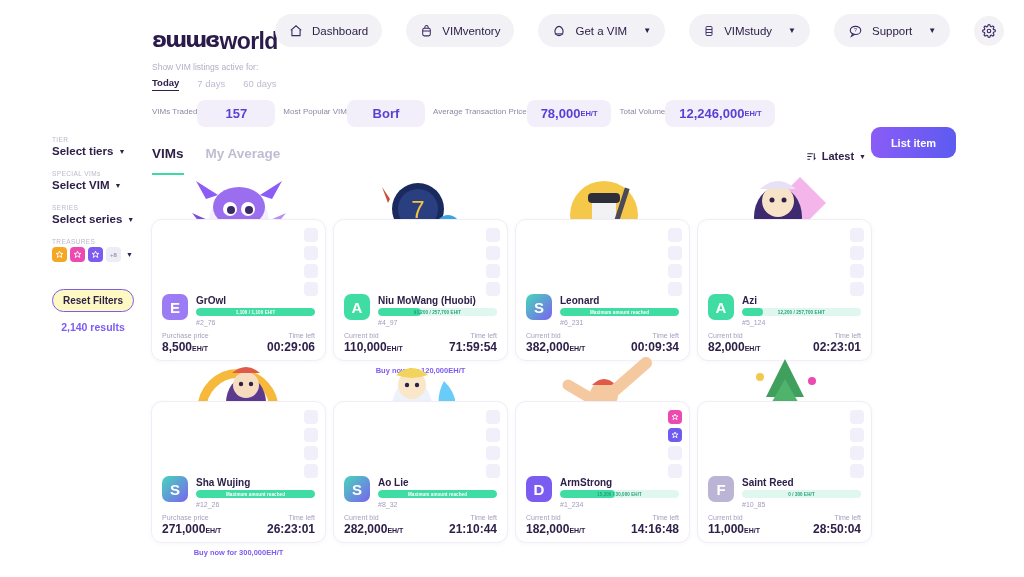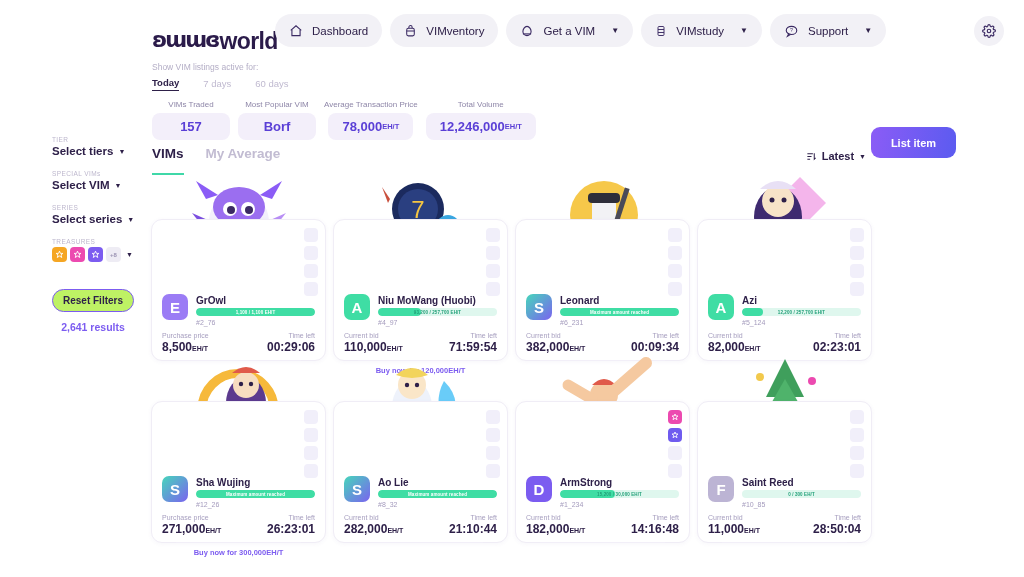--- a/index.html
+++ b/index.html
@@ -27,21 +27,21 @@
     font-size: 23px; font-weight: bold; color: #2b1b4a;
     letter-spacing: -0.6px; display: flex; align-items: flex-start;
   }
   .logo-mark {
     font-family: "DejaVu Sans", sans-serif;
     font-size: 21px; font-weight: bold; color: #2b1b4a;
     letter-spacing: -2px; margin-right: 1px;
   }
   .navgroup {
     position: absolute; left: 275px; top: 14px;
-    display: flex; gap: 8px; align-items: center;
+    display: flex; gap: 24px; align-items: center;
   }
   .navitem {
     display: flex; align-items: center; gap: 9px;
     height: 33px; padding: 0 14px;
     background: #f2f1f6; border-radius: 17px;
     font-size: 11.5px; color: #2e2049; white-space: nowrap;
     cursor: pointer;
   }
   .navitem .ico { display: flex; align-items: center; }
   .navitem .caret {
@@ -50,30 +50,30 @@
   .gear {
     position: absolute; right: 20px; top: 16px;
     width: 30px; height: 30px; border-radius: 50%;
     background: #f2f1f6; display: flex; align-items: center; justify-content: center;
     cursor: pointer;
   }
 
   
   .statsbar { position: absolute; left: 152px; top: 62px; }
   .stats-caption { font-size: 8.5px; color: #b4aec6; margin-bottom: 5px; }
-  .periods { display: flex; gap: 24px; align-items: center; margin-bottom: 9px; }
+  .periods { display: flex; gap: 18px; align-items: center; margin-bottom: 9px; }
   .period {
     font-size: 9.5px; color: #c0bad0; cursor: pointer; padding-bottom: 2px;
   }
   .period.active {
     color: #2e2049; font-weight: bold;
     border-bottom: 1.5px solid #2e2049;
   }
   .stat-cards { display: flex; gap: 8px; align-items: flex-end; }
-  .stat-card { display: flex; flex-direction: column; align-items: center; }
+  .stat-card { display: flex; flex-direction: row; align-items: center; }
   .stat-label { font-size: 8px; color: #8e86a8; margin-bottom: 4px; }
   .stat-value-box {
     background: #f3effa; border-radius: 8px;
     min-width: 78px; height: 27px;
     display: flex; align-items: center; justify-content: center;
     padding: 0 14px;
     font-size: 13px; font-weight: bold; color: #5a3fd6;
   }
   .unit { font-size: 7.5px; font-weight: bold; letter-spacing: 0; }
 
@@ -101,21 +101,21 @@
     width: 15px; height: 15px; border-radius: 4px;
     display: flex; align-items: center; justify-content: center;
     font-size: 7px; color: #fff; cursor: pointer;
   }
   .tchip.more {
     background: #eeecf4; color: #9b93b3; font-size: 6px; font-weight: bold;
   }
   .reset-btn {
     margin-top: 14px; width: 82px; height: 23px;
     border: 1.3px solid #7c5cf0; border-radius: 12px;
-    background: #bef264; color: #2e2049; font-size: 10px; font-weight: bold;
+    background: #fef9c3; color: #2e2049; font-size: 10px; font-weight: bold;
     font-family: "Liberation Sans", sans-serif; cursor: pointer;
   }
   .results-count {
     margin-top: 9px; font-size: 10.5px; color: #7c5cf0; font-weight: bold;
     text-align: center; width: 82px;
   }
 
   
   .tabs { position: absolute; left: 152px; top: 146px; display: flex; gap: 22px; }
   .tab { font-size: 13.5px; color: #c2bcd2; font-weight: bold; cursor: pointer; padding-bottom: 12px; }
@@ -351,21 +351,21 @@
           <span class="tchip" style="background: rgb(124, 92, 240);">
             <svg width="9" height="9" viewBox="0 0 24 24" fill="none" stroke="#fff" stroke-width="2.4">
               <path d="M12 3l2.5 6H21l-5 4 2 7-6-4-6 4 2-7-5-4h6.5z"></path>
             </svg>
           </span>
           <span class="tchip more">+8</span>
           <span class="caret" style="font-size: 7px; color: rgb(46, 32, 73); margin-left: 2px;">▼</span>
         </div>
     </div>
     <button class="reset-btn">Reset Filters</button>
-    <div class="results-count">2,641 results</div>
+    <div class="results-count">2,140 results</div>
   </div>
 
   <div class="tabs" id="tabs">
       <div class="tab active">VIMs</div>
       <div class="tab">My Average</div>
     </div>
   <div class="sort">
     <svg width="11" height="11" viewBox="0 0 24 24" fill="none" stroke="#2e2049" stroke-width="2.2">
       <line x1="3" y1="6" x2="15" y2="6"></line>
       <line x1="3" y1="12" x2="12" y2="12"></line>

